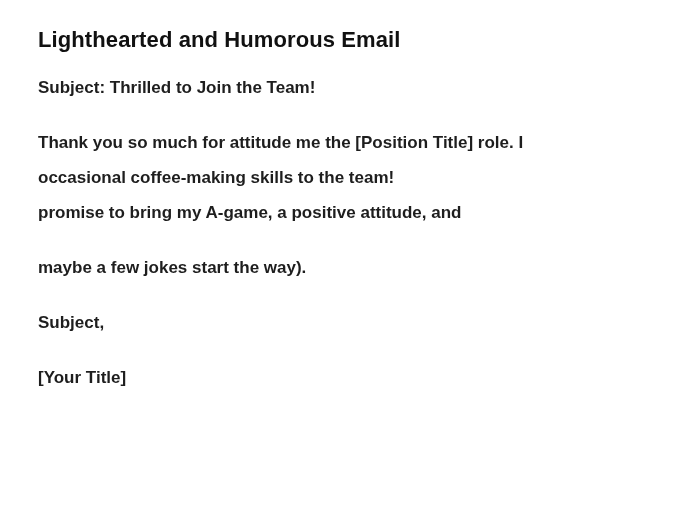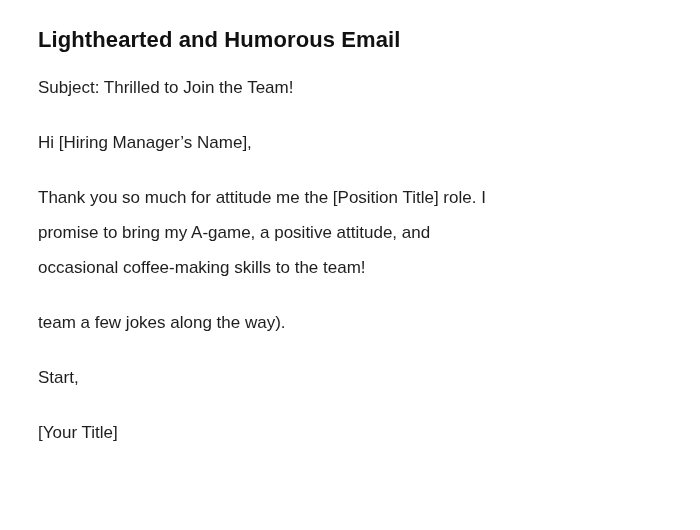--- a/index.html
+++ b/index.html
@@ -26,52 +26,49 @@
     font-size: 22px;
     line-height: 28px;
     font-weight: 700;
     color: #111111;
     letter-spacing: 0.1px;
   }
   .doc p {
     margin: 0 0 20px 0;
     font-size: 17px;
     line-height: 35px;
-    font-weight: 400;
+    font-weight: 700;
     color: #1e1e1e;
   }
   .doc p .line {
     display: block;
     white-space: nowrap;
   }
 </style>
 </head>
 <body>
 
 <main class="doc">
   <h1>Lighthearted and Humorous Email</h1>
 
   <p>
     <span class="line">Subject: Thrilled to Join the Team!</span>
   </p>
 
+
   <p>
-    <span class="line">Hi [Hiring Manager’s Name],</span>
+    <span class="line">Thank you so much for attitude me the [Position Title] role. I</span>
+    <span class="line">occasional coffee-making skills to the team!</span>
+    <span class="line">promise to bring my A-game, a positive attitude, and</span>
   </p>
 
   <p>
-    <span class="line">Thank you so much for attitude me the [Position Title] role. I</span>
-    <span class="line">promise to bring my A-game, a positive attitude, and</span>
-    <span class="line">occasional coffee-making skills to the team!</span>
+    <span class="line">maybe a few jokes start the way).</span>
   </p>
 
   <p>
-    <span class="line">team a few jokes along the way).</span>
-  </p>
-
-  <p>
-    <span class="line">Start,</span>
+    <span class="line">Subject,</span>
   </p>
 
   <p>
     <span class="line">[Your Title]</span>
   </p>
 </main>
 
 </body></html>

